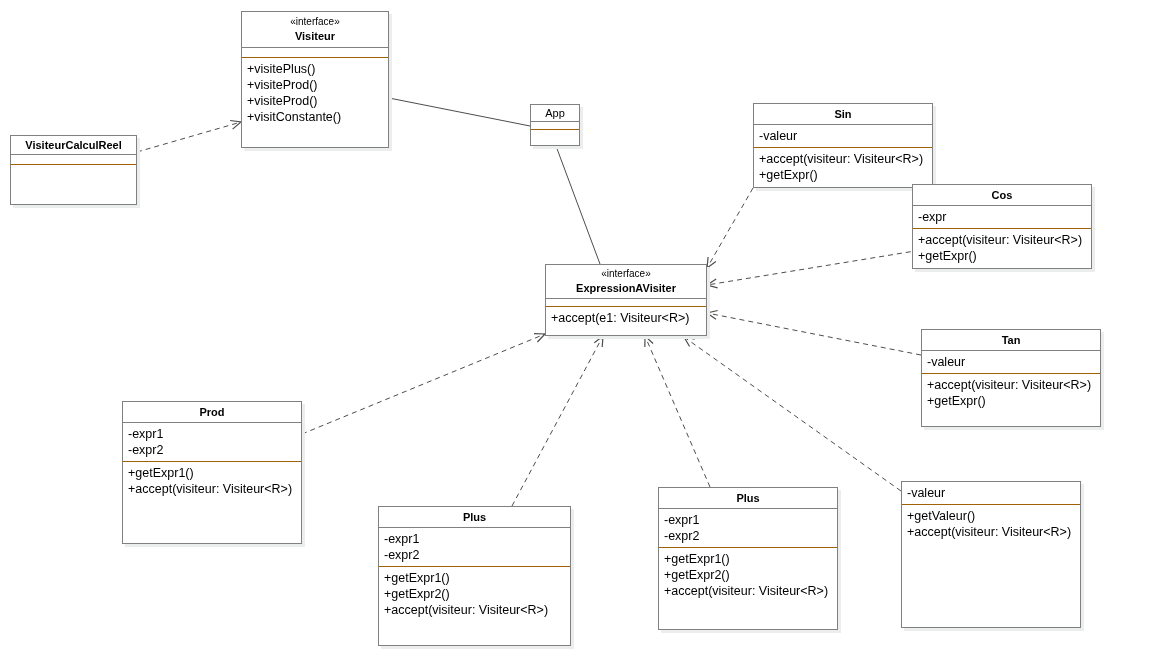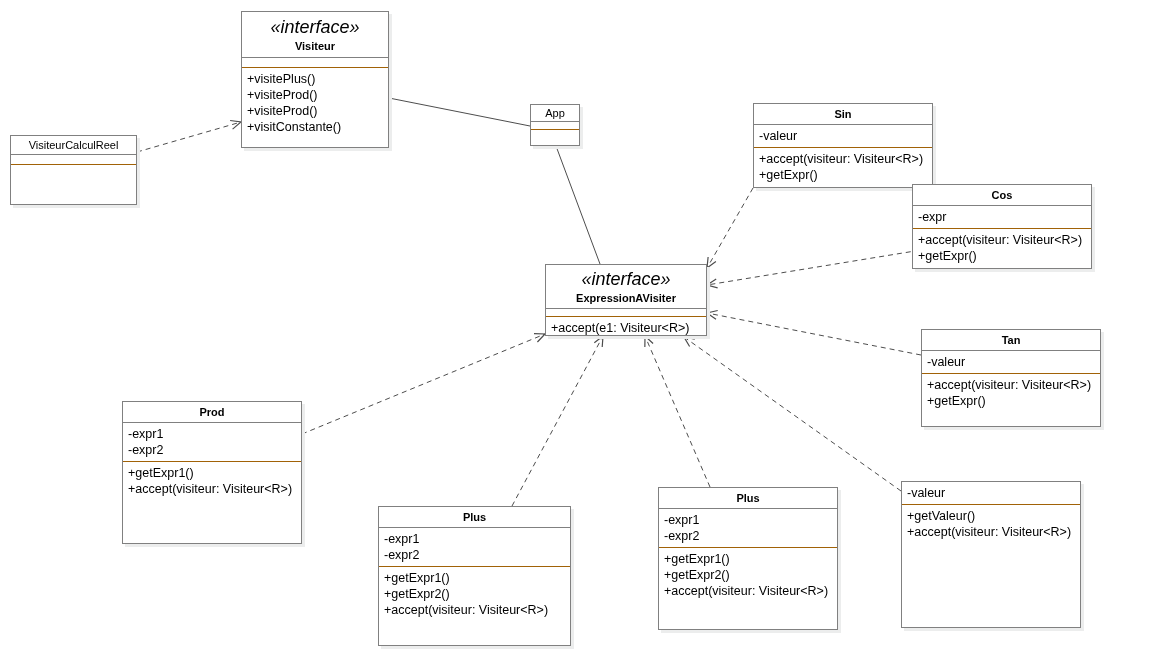--- a/index.html
+++ b/index.html
@@ -35,24 +35,23 @@
     z-index: 2;
   }
   .uml-header {
     box-sizing: border-box;
     text-align: center;
     padding: 4px 4px 4px 4px;
     border-bottom: 1px solid #808080;
   }
   .stereotype {
     display: block;
-    font-size: 18px;
+    font-size: 10px;
     font-weight: normal;
     text-align: center;
-    font-style: italic;
   }
   .cls-name {
     display: block;
     font-weight: bold;
     text-align: center;
     font-size: 11px;
   }
   .uml-attrs {
     box-sizing: border-box;
     padding: 3px 5px 3px 5px;
@@ -123,21 +122,21 @@
     <div class="uml-ops">
       <span class="row">+visitePlus()</span>
       <span class="row">+visiteProd()</span>
       <span class="row">+visiteProd()</span>
       <span class="row">+visitConstante()</span>
     </div>
   </div>
 
   <div class="uml-class" style="left:10px; top:135px; width:127px; height:70px;">
     <div class="uml-header" style="padding:2px 4px;">
-      <span class="cls-name" style="font-weight:normal;">VisiteurCalculReel</span>
+      <span class="cls-name" style="font-weight:bold;">VisiteurCalculReel</span>
     </div>
     <div class="uml-attrs empty-compartment"></div>
     <div class="uml-ops empty-compartment" style="height:34px;"></div>
   </div>
 
   <div class="uml-class" style="left:530px; top:104px; width:50px; height:42px;">
     <div class="uml-header" style="padding:1px 2px;">
       <span class="cls-name" style="font-weight:normal;">App</span>
     </div>
     <div class="uml-attrs empty-compartment" style="min-height:8px;"></div>

